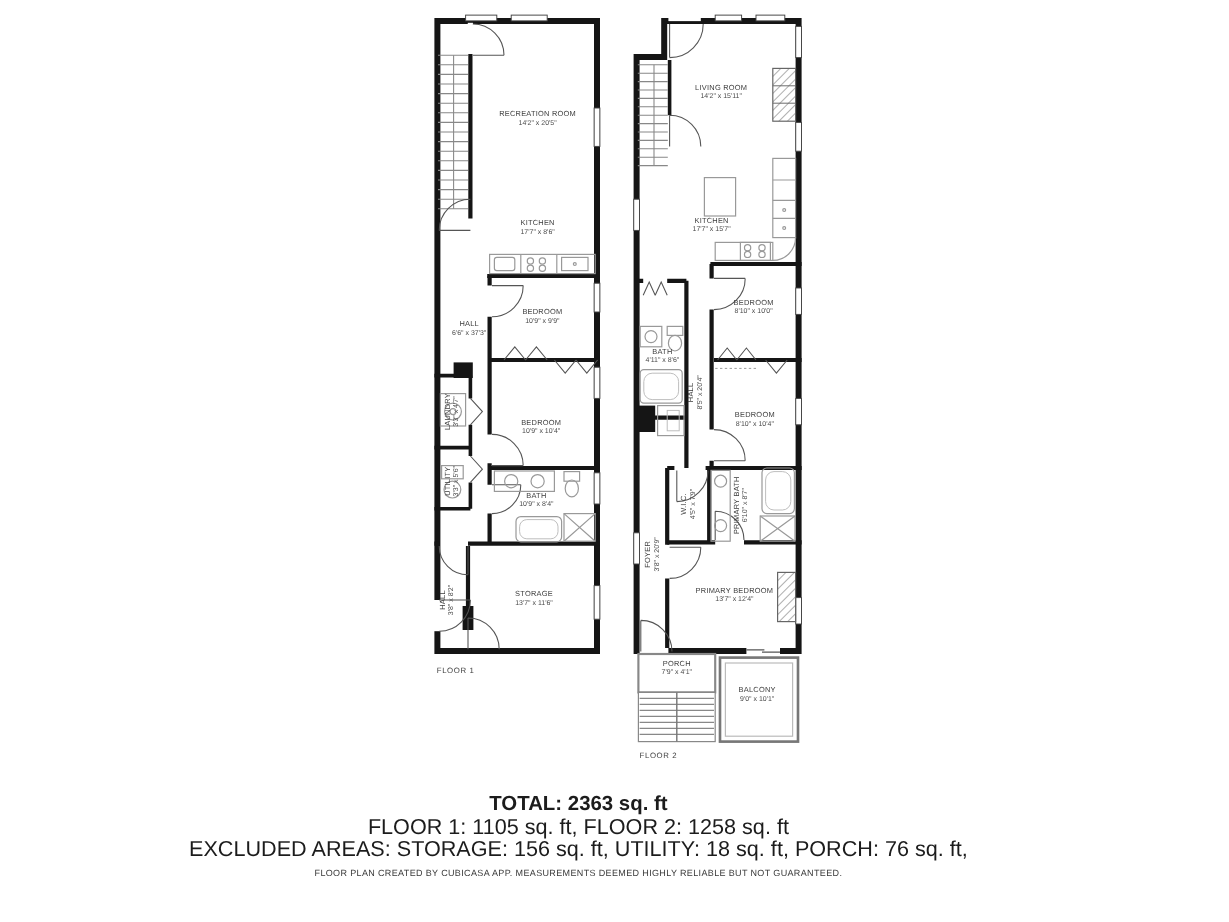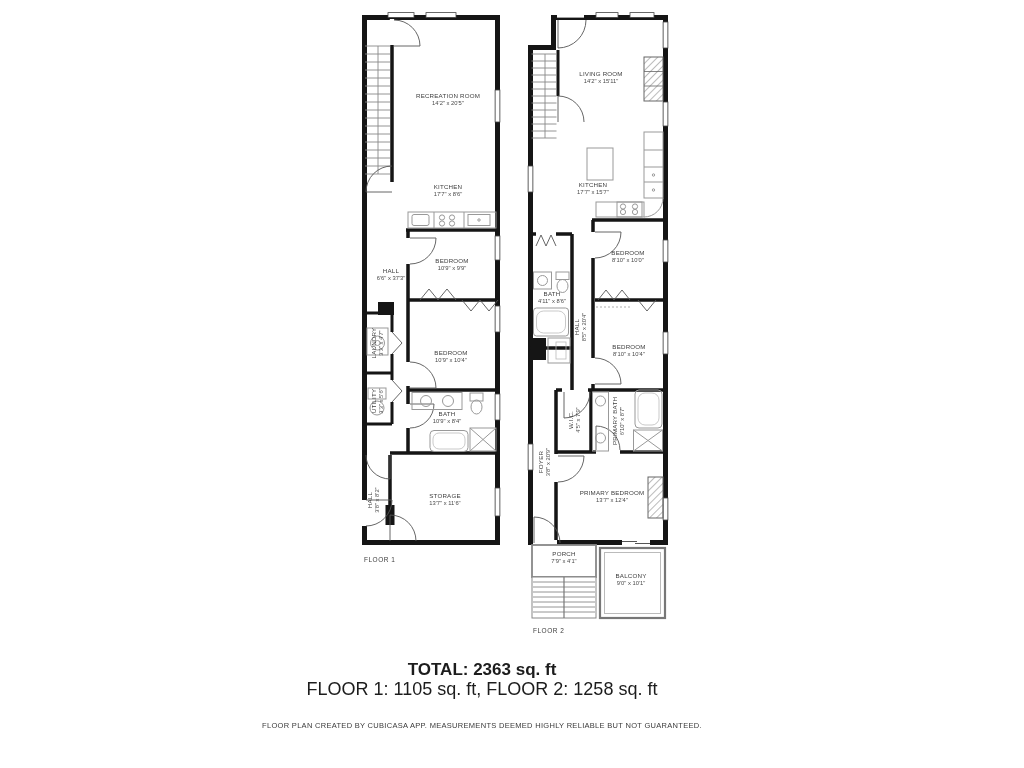--- a/index.html
+++ b/index.html
@@ -8,21 +8,21 @@
   .plan-svg{position:absolute;left:0;top:0;width:1024px;height:768px;}
   .room-label{position:absolute;transform:translate(-50%,-50%);text-align:center;
               color:#3d3d3d;white-space:nowrap;pointer-events:none;}
   .room-label.vertical{transform:translate(-50%,-50%) rotate(-90deg);}
   .room-label .rname{display:block;font-size:6.2px;letter-spacing:.2px;line-height:7.5px;}
   .room-label .rdims{display:block;font-size:5.8px;color:#4a4a4a;line-height:7px;}
   .floor-caption{position:absolute;font-size:6.5px;color:#3d3d3d;letter-spacing:.5px;}
   .summary{position:absolute;left:0;right:0;top:659px;text-align:center;color:#1c1c1c;}
   .summary .total{font-size:17px;font-weight:bold;line-height:21px;}
   .summary .line{font-size:18px;line-height:18px;}
-  .summary .disclaimer{font-size:7.5px;color:#3a3a3a;margin-top:23px;letter-spacing:.3px;}
+  .summary .disclaimer{font-size:7.5px;color:#3a3a3a;margin-top:7px;letter-spacing:.3px;}
   svg .wall{stroke:#151515;fill:none;}
   svg .fix{stroke:#999;fill:none;stroke-width:1;}
   svg .fixthin{stroke:#bbb;fill:none;stroke-width:.8;}
   svg .door{stroke:#555;fill:none;stroke-width:.9;}
   svg .stair{stroke:#888;fill:none;stroke-width:.9;}
   svg .win{fill:#fff;stroke:#444;stroke-width:.8;}
 </style>
 </head>
 <body>
 
@@ -344,16 +344,17 @@
   </div>
   <div class="room-label" style="left:631px;top:579px;">
     <span class="rname">BALCONY</span>
     <span class="rdims">9'0" x 10'1"</span>
   </div>
   <div class="floor-caption" style="left:533px;top:627px;">FLOOR 2</div>
 
   <div class="summary">
     <div class="total">TOTAL: 2363 sq. ft</div>
     <div class="line">FLOOR 1: 1105 sq. ft, FLOOR 2: 1258 sq. ft</div>
+    <div class="line">EXCLUDED AREAS: STORAGE: 156 sq. ft, UTILITY: 18 sq. ft, PORCH: 76 sq. ft,</div>
     <div class="disclaimer">FLOOR PLAN CREATED BY CUBICASA APP. MEASUREMENTS DEEMED HIGHLY RELIABLE BUT NOT GUARANTEED.</div>
   </div>
 
 </div>
 
 </body></html>

